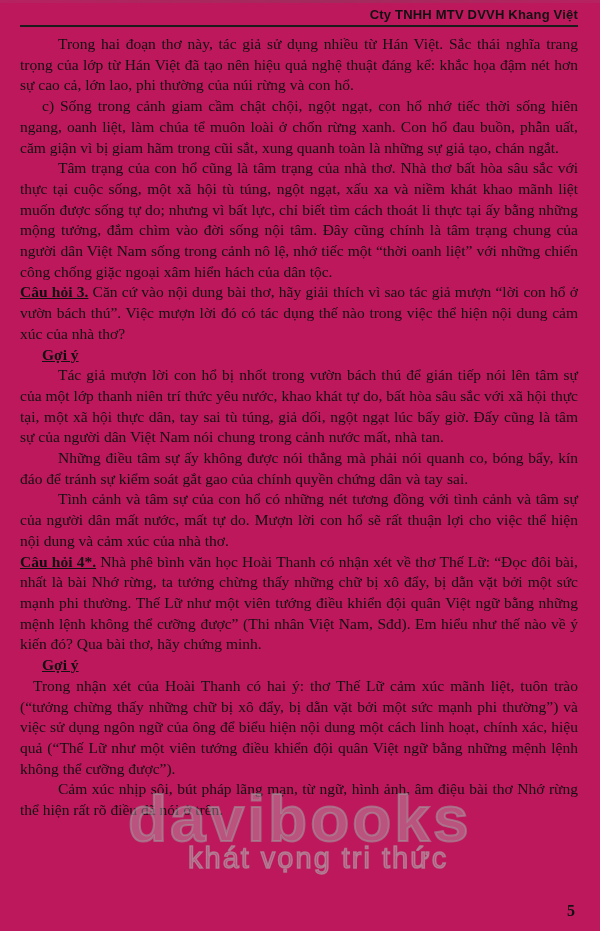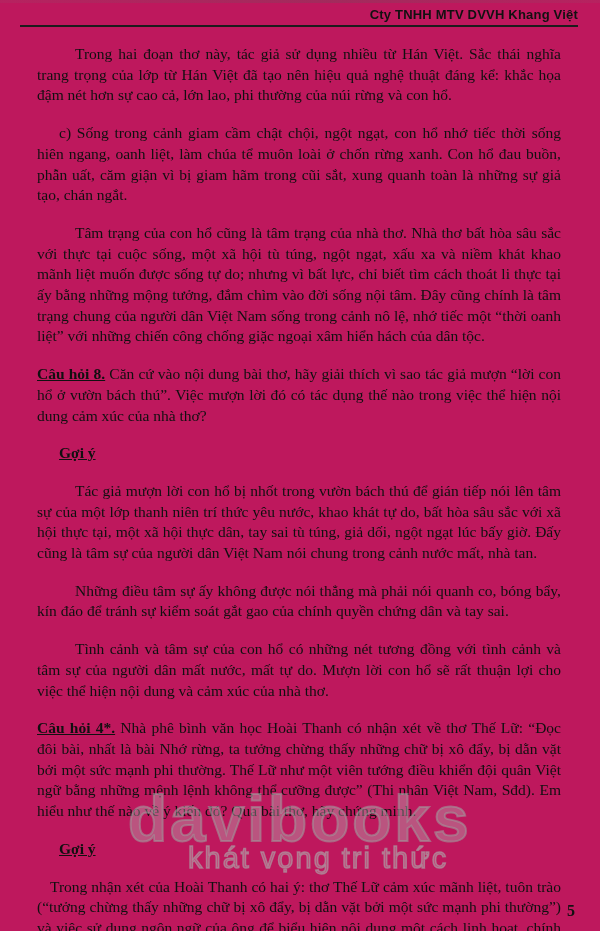--- a/index.html
+++ b/index.html
@@ -34,21 +34,21 @@
     letter-spacing: 0.2px;
   }
   .content {
     margin: 7px 22px 0 20px;
     font-family: "Liberation Serif", "DejaVu Serif", serif;
     font-size: 15.5px;
     line-height: 20.7px;
     color: #101010;
     text-align: justify;
   }
-  .para { margin: 17px; }
+  .para { margin: 0; }
   .indent-lg { text-indent: 38px; }
   .indent-md { text-indent: 22px; }
   .indent-sm { text-indent: 13px; }
   .indent-none { text-indent: 0; }
   .r-bu {
     font-weight: bold;
     text-decoration: underline;
   }
   .r-biu {
     font-weight: bold;
@@ -102,21 +102,21 @@
   <div class="scan-edge"></div>
 
   <div class="header">
     <span>Cty TNHH MTV DVVH Khang Việt</span>
   </div>
 
   <div class="content" id="content">
       <p class="para indent-lg"><span>Trong hai đoạn thơ này, tác giả sử dụng nhiều từ Hán Việt. Sắc thái nghĩa trang trọng của lớp từ Hán Việt đã tạo nên hiệu quả nghệ thuật đáng kể: khắc họa đậm nét hơn sự cao cả, lớn lao, phi thường của núi rừng và con hổ.</span></p>
       <p class="para indent-md"><span>c) Sống trong cảnh giam cầm chật chội, ngột ngạt, con hổ nhớ tiếc thời sống hiên ngang, oanh liệt, làm chúa tể muôn loài ở chốn rừng xanh. Con hổ đau buồn, phẫn uất, căm giận vì bị giam hãm trong cũi sắt, xung quanh toàn là những sự giả tạo, chán ngắt.</span></p>
       <p class="para indent-lg"><span>Tâm trạng của con hổ cũng là tâm trạng của nhà thơ. Nhà thơ bất hòa sâu sắc với thực tại cuộc sống, một xã hội tù túng, ngột ngạt, xấu xa và niềm khát khao mãnh liệt muốn được sống tự do; nhưng vì bất lực, chỉ biết tìm cách thoát li thực tại ấy bằng những mộng tưởng, đắm chìm vào đời sống nội tâm. Đây cũng chính là tâm trạng chung của người dân Việt Nam sống trong cảnh nô lệ, nhớ tiếc một “thời oanh liệt” với những chiến công chống giặc ngoại xâm hiển hách của dân tộc.</span></p>
-      <p class="para indent-none"><span class="r-bu">Câu hỏi 8.</span><span> Căn cứ vào nội dung bài thơ, hãy giải thích vì sao tác giả mượn “lời con hổ ở vườn bách thú”. Việc mượn lời đó có tác dụng thế nào trong việc thể hiện nội dung cảm xúc của nhà thơ?</span></p>
+      <p class="para indent-none"><span class="r-bu">Câu hỏi 3.</span><span> Căn cứ vào nội dung bài thơ, hãy giải thích vì sao tác giả mượn “lời con hổ ở vườn bách thú”. Việc mượn lời đó có tác dụng thế nào trong việc thể hiện nội dung cảm xúc của nhà thơ?</span></p>
       <p class="para indent-md"><span class="r-biu">Gợi ý</span></p>
       <p class="para indent-lg"><span>Tác giả mượn lời con hổ bị nhốt trong vườn bách thú để gián tiếp nói lên tâm sự của một lớp thanh niên trí thức yêu nước, khao khát tự do, bất hòa sâu sắc với xã hội thực tại, một xã hội thực dân, tay sai tù túng, giả dối, ngột ngạt lúc bấy giờ.  Đấy cũng là tâm sự của người dân Việt Nam nói chung trong cảnh nước mất, nhà tan.</span></p>
       <p class="para indent-lg"><span>Những điều tâm sự ấy không được nói thẳng mà phải nói quanh co, bóng bẩy, kín đáo để tránh sự kiểm soát gắt gao của chính quyền chứng dân và tay sai.</span></p>
       <p class="para indent-lg"><span>Tình cảnh và tâm sự của con hổ có những nét tương đồng với tình cảnh và tâm sự của người dân mất nước, mất tự do. Mượn lời con hổ sẽ rất thuận lợi cho việc thể hiện nội dung và cảm xúc của nhà thơ.</span></p>
       <p class="para indent-none"><span class="r-bu">Câu hỏi 4*.</span><span> Nhà phê bình văn học Hoài Thanh có nhận xét về thơ Thế Lữ: “Đọc đôi bài, nhất là bài </span><span class="r-i">Nhớ rừng</span><span>, ta tưởng chừng thấy những chữ bị xô đẩy, bị dằn vặt bởi một sức mạnh phi thường. Thế Lữ như một viên tướng điều khiển đội quân Việt ngữ bằng những mệnh lệnh không thể cưỡng được” (</span><span class="r-i">Thi nhân Việt Nam</span><span>, Sđd). Em hiểu như thế nào về ý kiến đó? Qua bài thơ, hãy chứng minh.</span></p>
       <p class="para indent-md"><span class="r-biu">Gợi ý</span></p>
       <p class="para indent-sm"><span>Trong nhận xét của Hoài Thanh có hai ý: thơ Thế Lữ cảm xúc mãnh liệt, tuôn trào (“tưởng chừng thấy những chữ bị xô đẩy, bị dằn vặt bởi một sức mạnh phi thường”) và việc sử dụng ngôn ngữ của ông để biểu hiện nội dung một cách linh hoạt, chính xác, hiệu quả (“Thế Lữ như một viên tướng điều khiển đội quân Việt ngữ bằng những mệnh lệnh không thể cưỡng được”).</span></p>
       <p class="para indent-lg"><span>Cảm xúc nhịp sôi, bút pháp lãng mạn, từ ngữ, hình ảnh, âm điệu bài thơ </span><span class="r-i">Nhớ rừng</span><span> thể hiện rất rõ điều đã nói ở trên.</span></p>
     </div>
 

